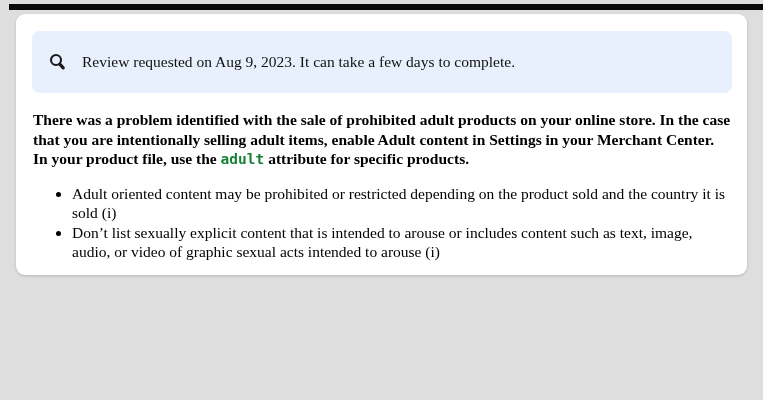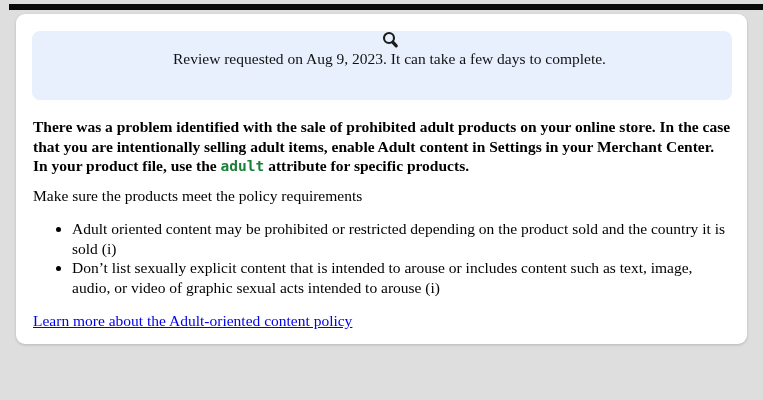--- a/index.html
+++ b/index.html
@@ -21,26 +21,25 @@
     position: absolute;
     top: 14px; left: 16px;
     width: 731px;
     background: #ffffff;
     border-radius: 9px;
     box-shadow: 0 1px 3px rgba(0,0,0,0.18);
     padding-bottom: 13px;
   }
   .banner {
     margin: 17px 15px 0 16px;
-    height: 69px;
+    height: 62px;
     background: #e8f0fe;
     border-radius: 8px;
     display: flex;
     align-items: center;
-    flex-direction: column;
   }
   .banner .icon-wrap {
     margin-left: 16px;
     width: 19px; height: 19px;
     flex: 0 0 auto;
     display: flex; align-items: center; justify-content: center;
   }
   .banner .banner-text {
     margin-left: 15px;
     font-size: 15.5px;
@@ -85,25 +84,21 @@
         <line x1="11.8" y1="11.2" x2="15.2" y2="14.8" stroke="#1b1b1b" stroke-width="3.3" stroke-linecap="round"></line>
       </svg>
     </span>
     <span class="banner-text">Review requested on Aug 9, 2023. It can take a few days to complete.</span>
   </div>
 
   <div class="content">
 
     <p class="intro"><span>There was a problem identified with the sale of prohibited adult products on your online store. In the case that you are intentionally selling adult items, enable Adult content in Settings in your Merchant Center. In your product file, use the </span><span class="attr-code">adult</span><span> attribute for specific products.</span></p>
 
-    <p class="requirements">Make sure the products meet the policy requirements</p>
 
     <ul class="policy-list">
       <li>Adult oriented content may be prohibited or restricted depending on the product sold and the country it is sold (i)</li>
       <li>Don’t list sexually explicit content that is intended to arouse or includes content such as text, image, audio, or video of graphic sexual acts intended to arouse (i)</li>
     </ul>
 
-    <p class="learn-more-row">
-      <a href="#">Learn more about the Adult-oriented content policy</a>
-    </p>
 
   </div>
 </div>
 
 </body></html>

